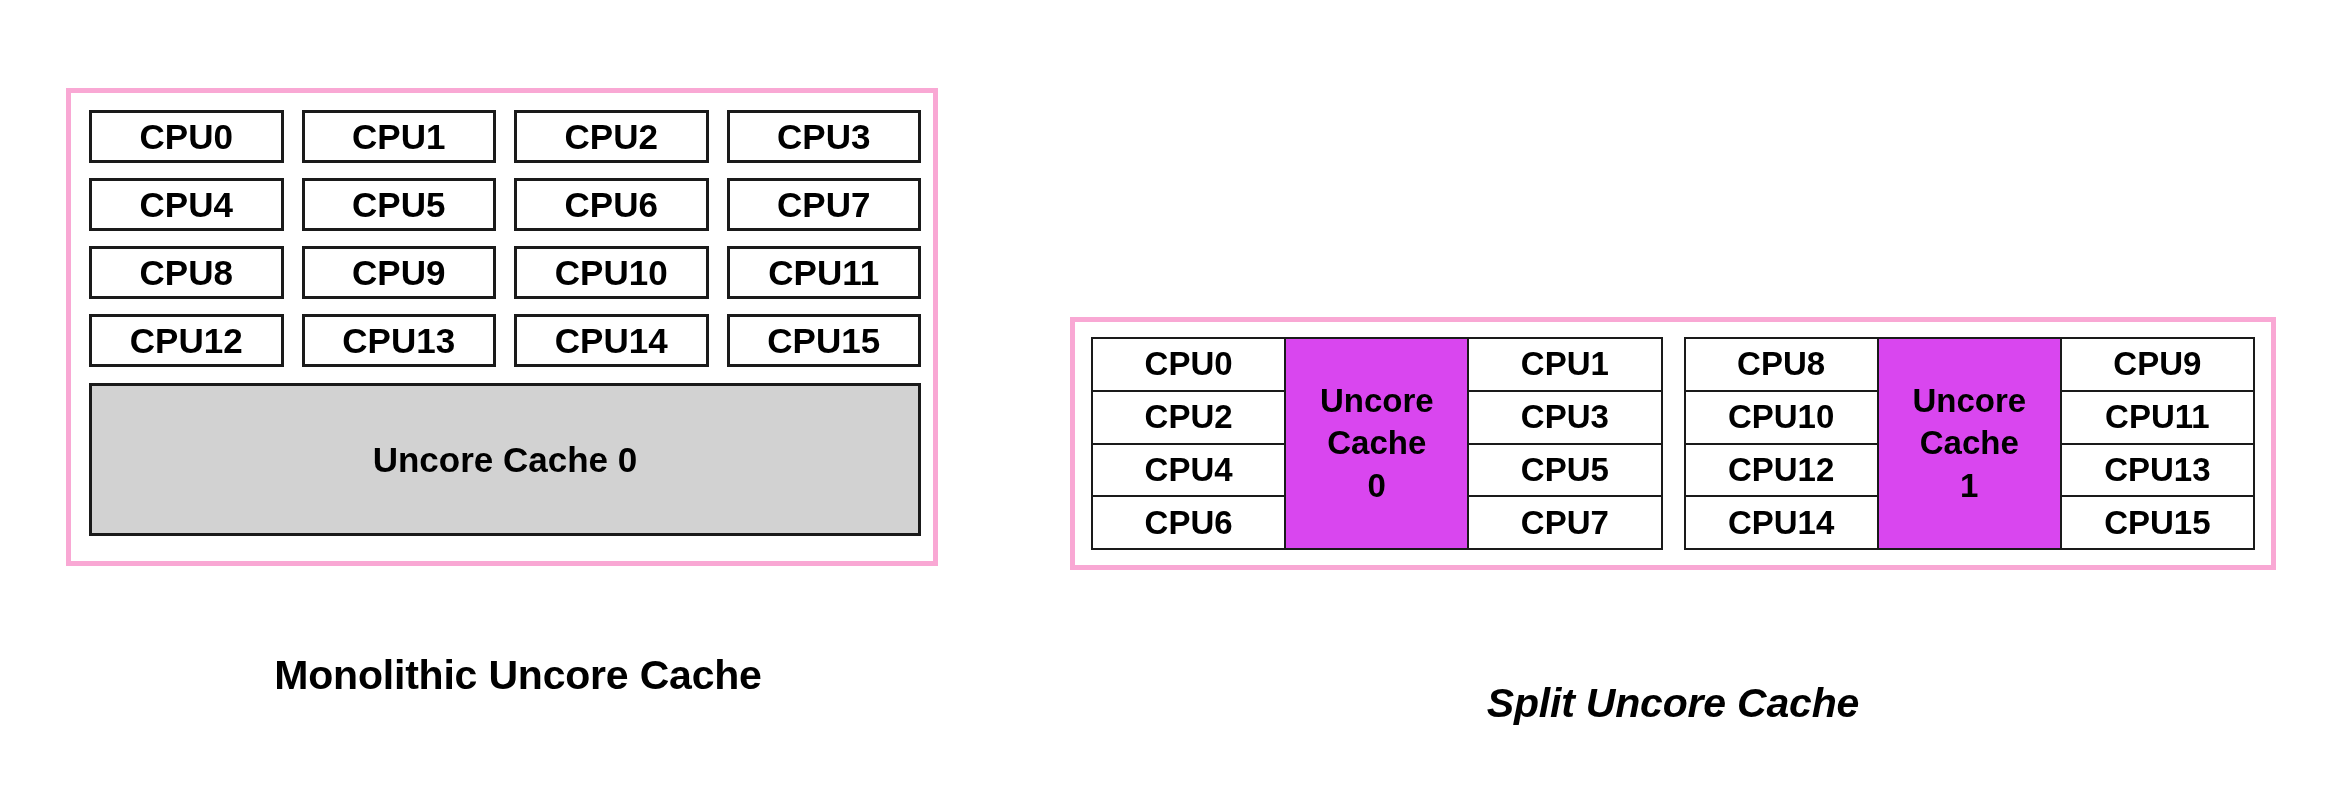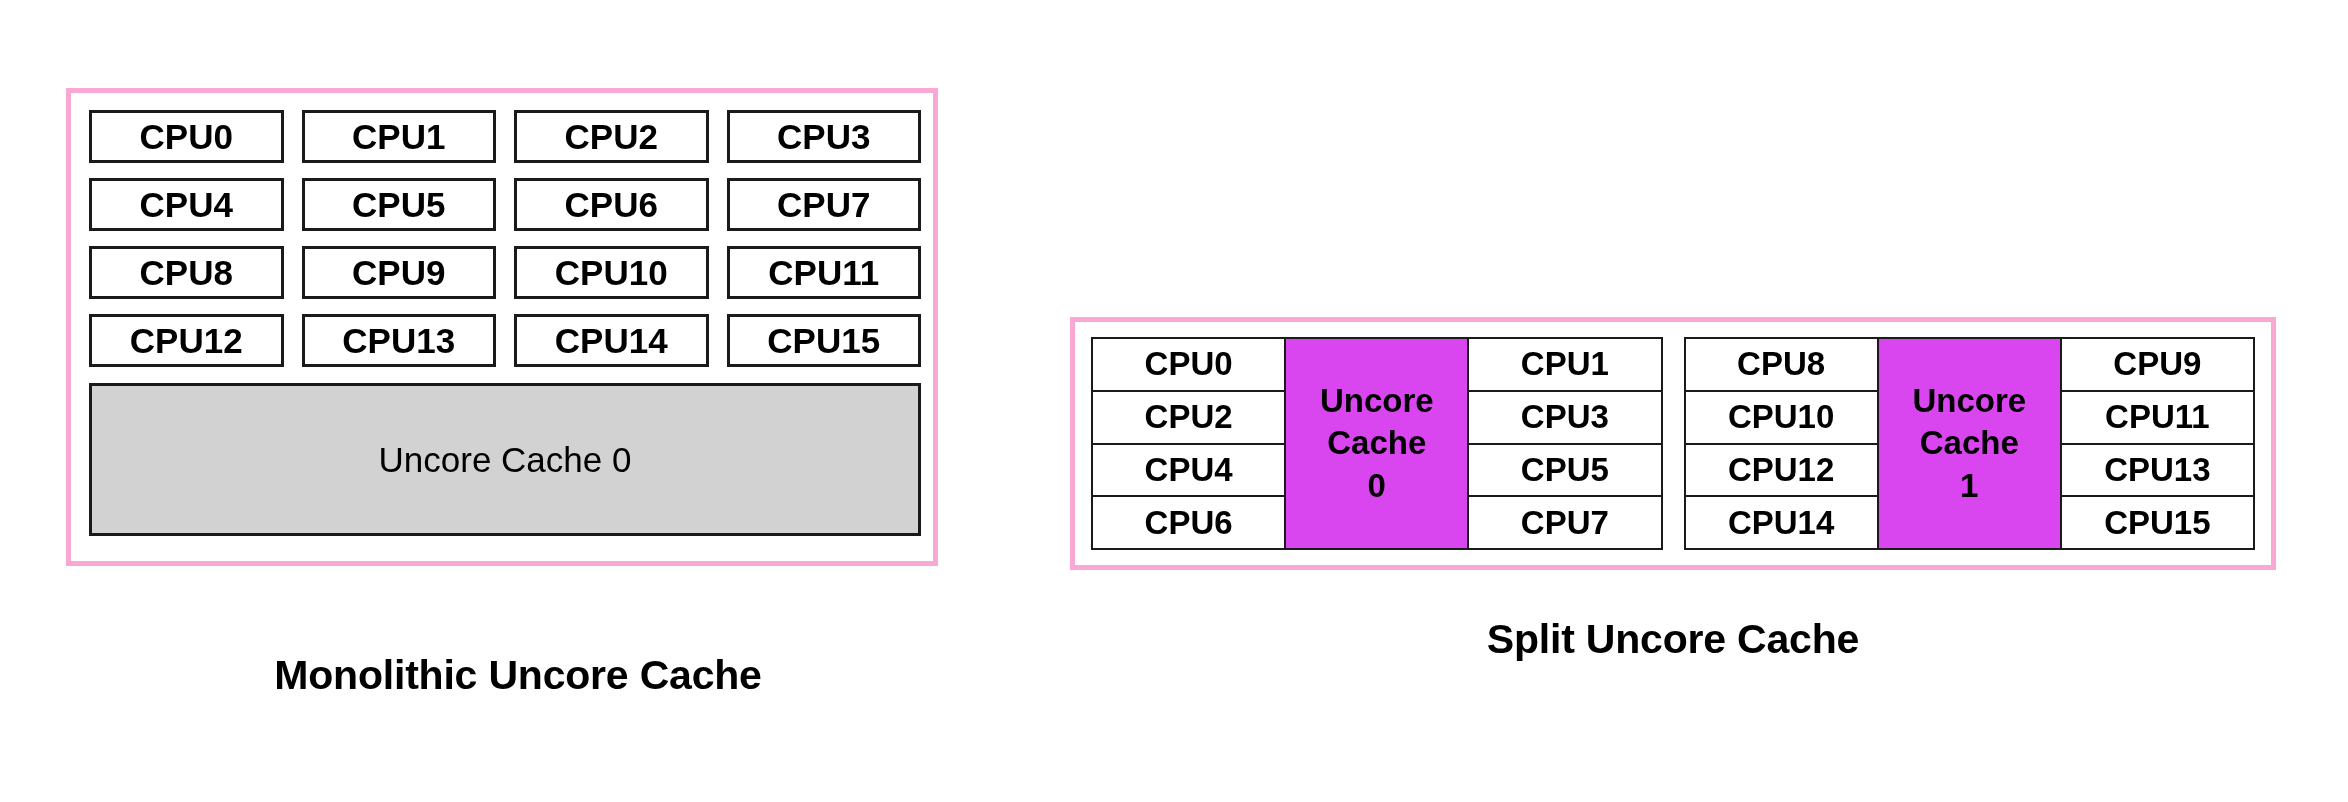--- a/index.html
+++ b/index.html
@@ -64,21 +64,21 @@
     top: 290px;
     width: 832px;
     height: 153px;
     border: 3px solid #1a1a1a;
     background: #d2d2d2;
     box-sizing: border-box;
     display: flex;
     align-items: center;
     justify-content: center;
     font-size: 35px;
-    font-weight: normal;
+    font-weight: bold;
     color: #000000;
   }
   #monolithic-caption {
     left: 82px;
     top: 652px;
     width: 872px;
   }
 
   
   #split-box {
@@ -136,22 +136,23 @@
     line-height: 1.28;
     margin-left: -2px;
     margin-right: -2px;
     position: relative;
     z-index: 2;
   }
   .split-cache span { display: block; text-align: center; }
 
   #split-caption {
     left: 1070px;
-    top: 616px;
+    top: 680px;
     width: 1206px;
+    font-style: italic;
   }
 </style>
 </head>
 <body>
 
 <div id="monolithic-box" class="outer-box">
 
   <div id="mono-grid">
     <div class="cpu-cell">CPU0</div>
     <div class="cpu-cell">CPU1</div>

